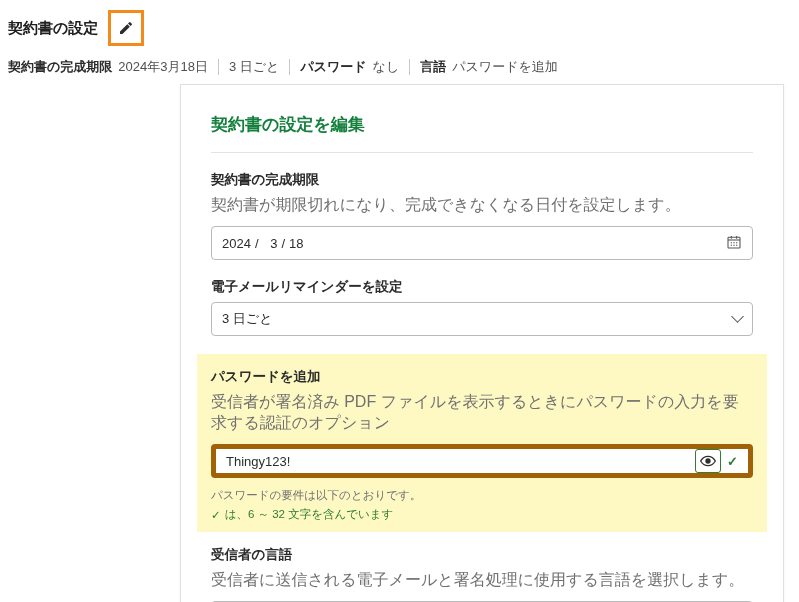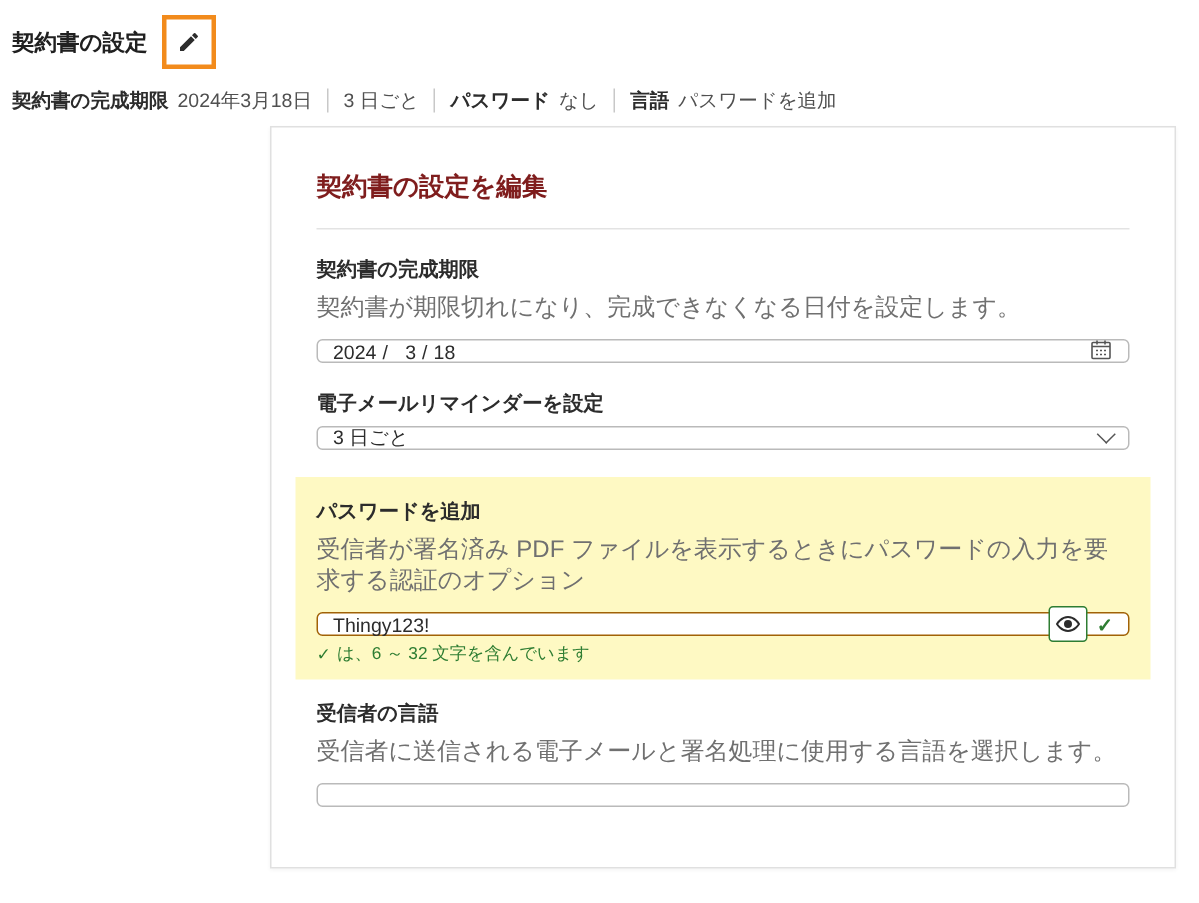--- a/index.html
+++ b/index.html
@@ -61,21 +61,21 @@
     top: 84px;
     width: 604px;
     background: #ffffff;
     border: 1px solid #e0e0e0;
     padding: 28px 30px 22px 30px;
     box-shadow: 0 1px 3px rgba(0,0,0,0.05);
   }
   .dialog-title {
     font-size: 17px;
     font-weight: 700;
-    color: #7f1d1d;
+    color: #15803d;
     padding-bottom: 16px;
     border-bottom: 1px solid #e3e3e3;
     margin-bottom: 18px;
   }
   .field { margin-bottom: 18px; }
   .field-label {
     font-size: 13.5px;
     font-weight: 700;
     color: #2c2c2c;
     margin-bottom: 6px;
@@ -84,21 +84,21 @@
     font-size: 16px;
     color: #707070;
     margin-bottom: 10px;
   }
   .input-wrap {
     position: relative;
     display: flex;
     align-items: center;
     border: 1px solid #bababa;
     border-radius: 4px;
-    height: 16px;
+    height: 34px;
     padding: 0 10px;
     background: #fff;
   }
   .input-wrap input, .input-wrap select {
     flex: 1;
     border: none;
     outline: none;
     font-size: 13px;
     font-family: inherit;
     background: transparent;
@@ -112,21 +112,21 @@
     color: #555;
   }
   .hl {
     background: #fef9c3;
     margin-left: -14px;
     margin-right: -14px;
     padding: 14px 14px 10px 14px;
     margin-bottom: 14px;
   }
   .hl .input-wrap {
-    border: 1px solid #a16207;
+    border: 5px solid #a16207;
     border-radius: 4px;
   }
   .pw-icons {
     display: flex;
     align-items: center;
     gap: 6px;
   }
   .eye-btn {
     width: 26px;
     height: 24px;
@@ -259,20 +259,21 @@
       <div class="pw-icons">
         <span class="eye-btn">
           <svg width="16" height="12" viewBox="0 0 24 18" fill="none" stroke="#2c2c2c" stroke-width="2">
             <path d="M1 9s4-7 11-7 11 7 11 7-4 7-11 7S1 9 1 9z"></path>
             <circle cx="12" cy="9" r="3" fill="#2c2c2c"></circle>
           </svg>
         </span>
         <span class="check-ok">✓</span>
       </div>
     </div>
+    <div class="req-line">パスワードの要件は以下のとおりです。</div>
     <div class="req-ok">
       <span>✓</span>
       <span>は、6 ～ 32 文字を含んでいます</span>
     </div>
   </div>
 
   <div class="field">
     <div class="field-label">受信者の言語</div>
     <div class="field-desc">受信者に送信される電子メールと署名処理に使用する言語を選択します。</div>
     <div class="input-wrap">

